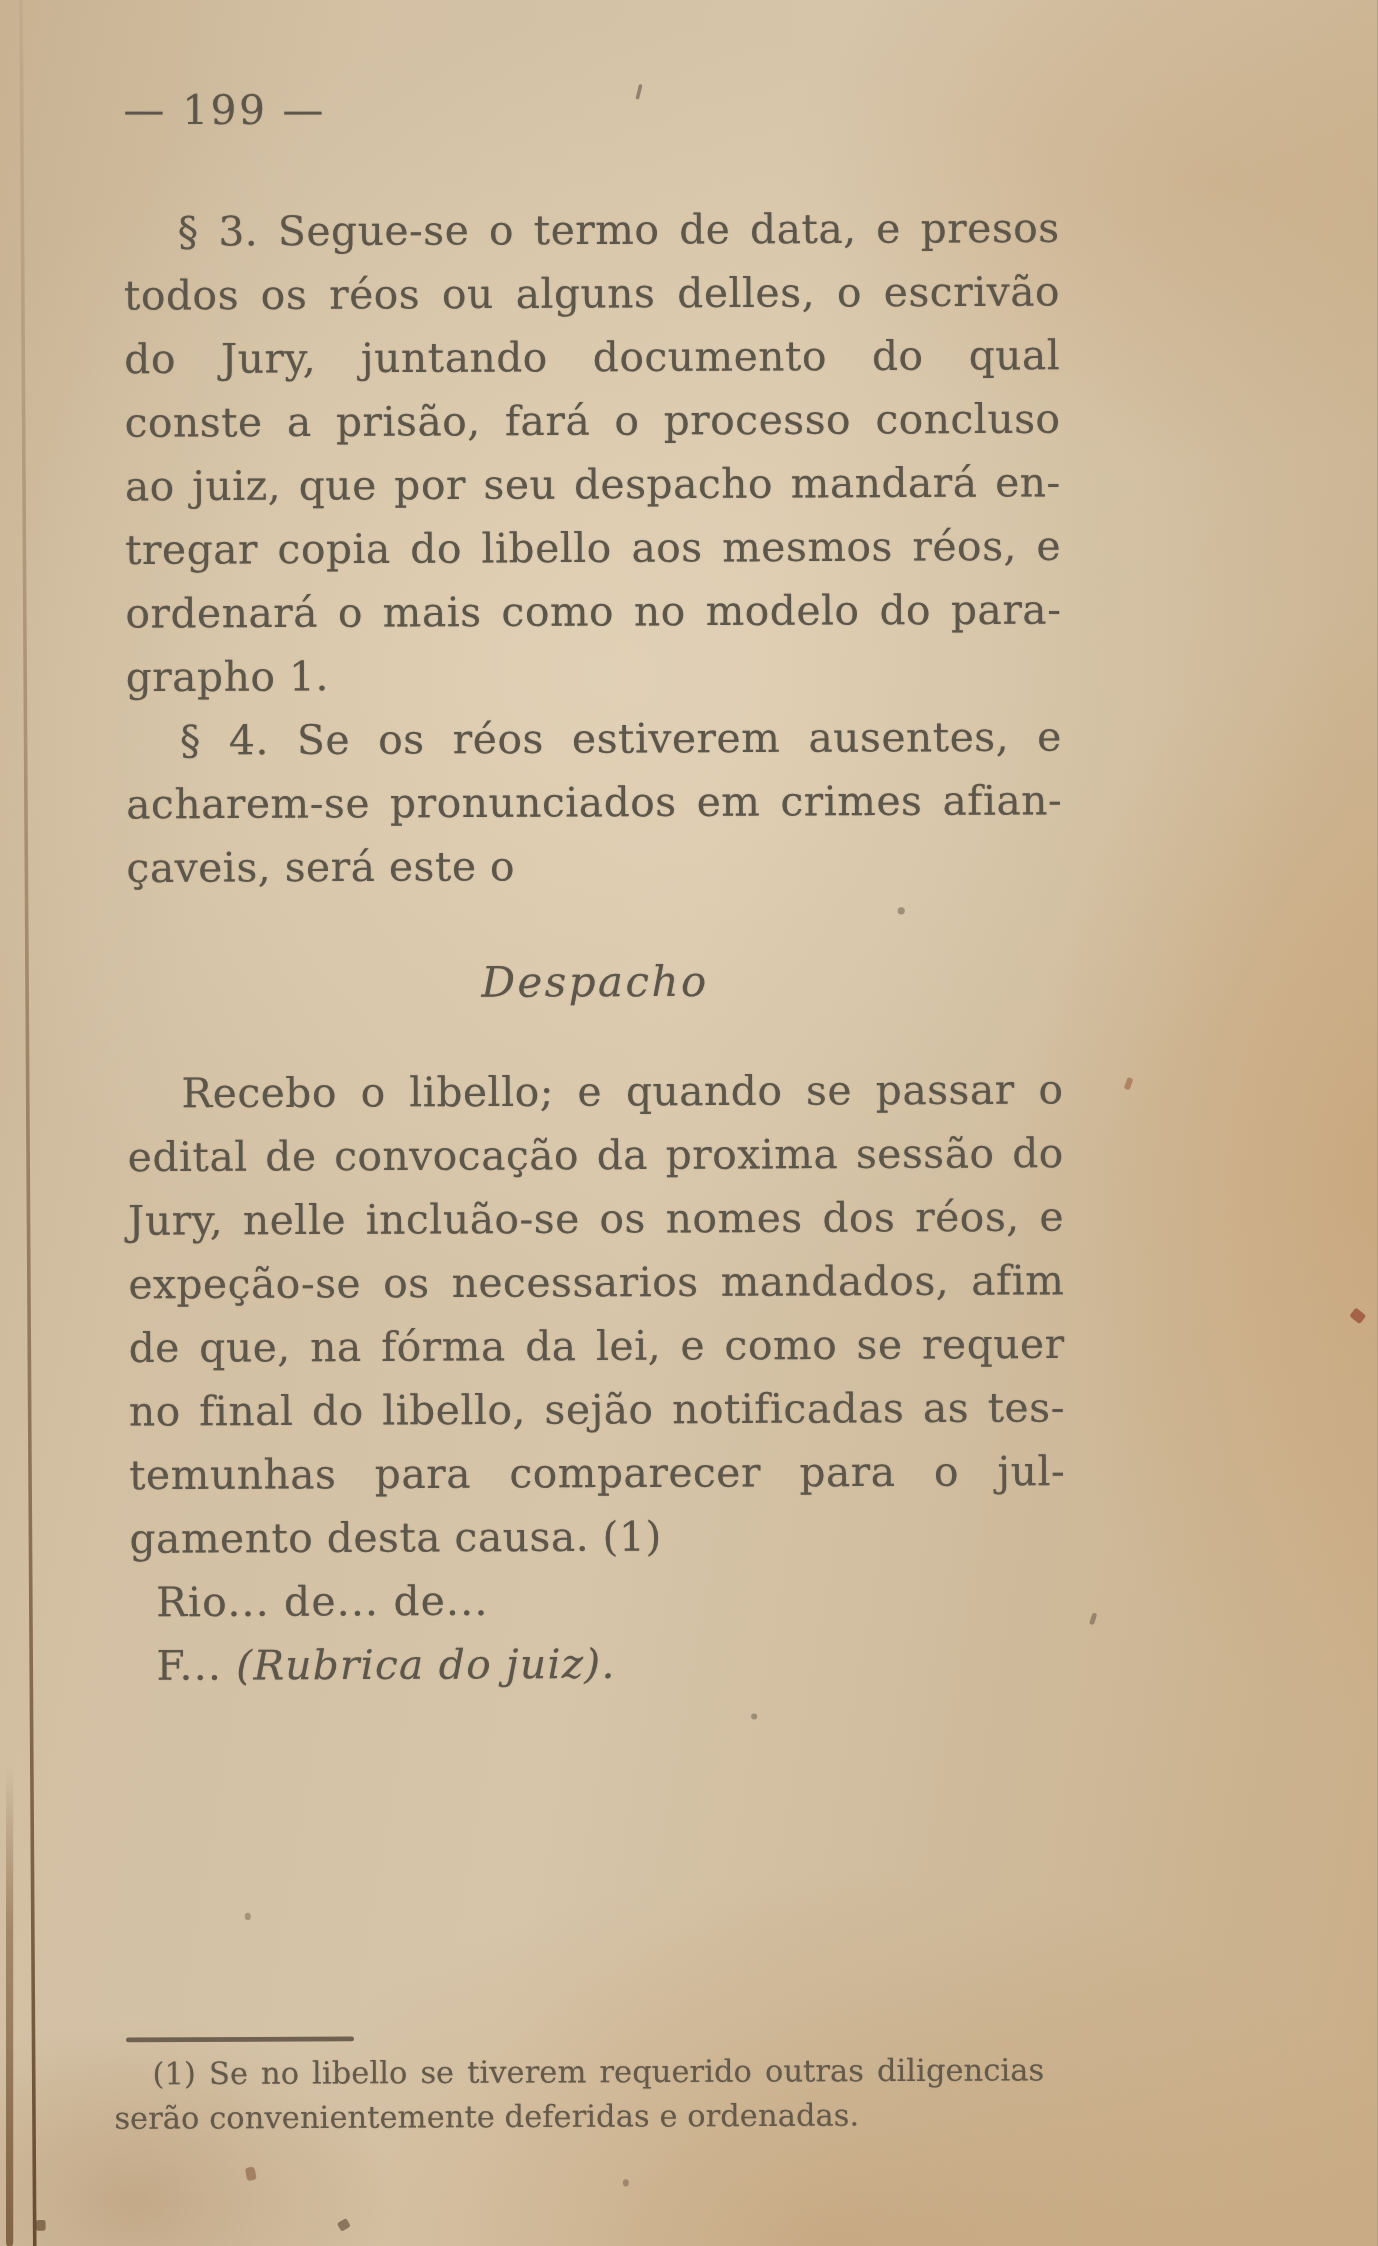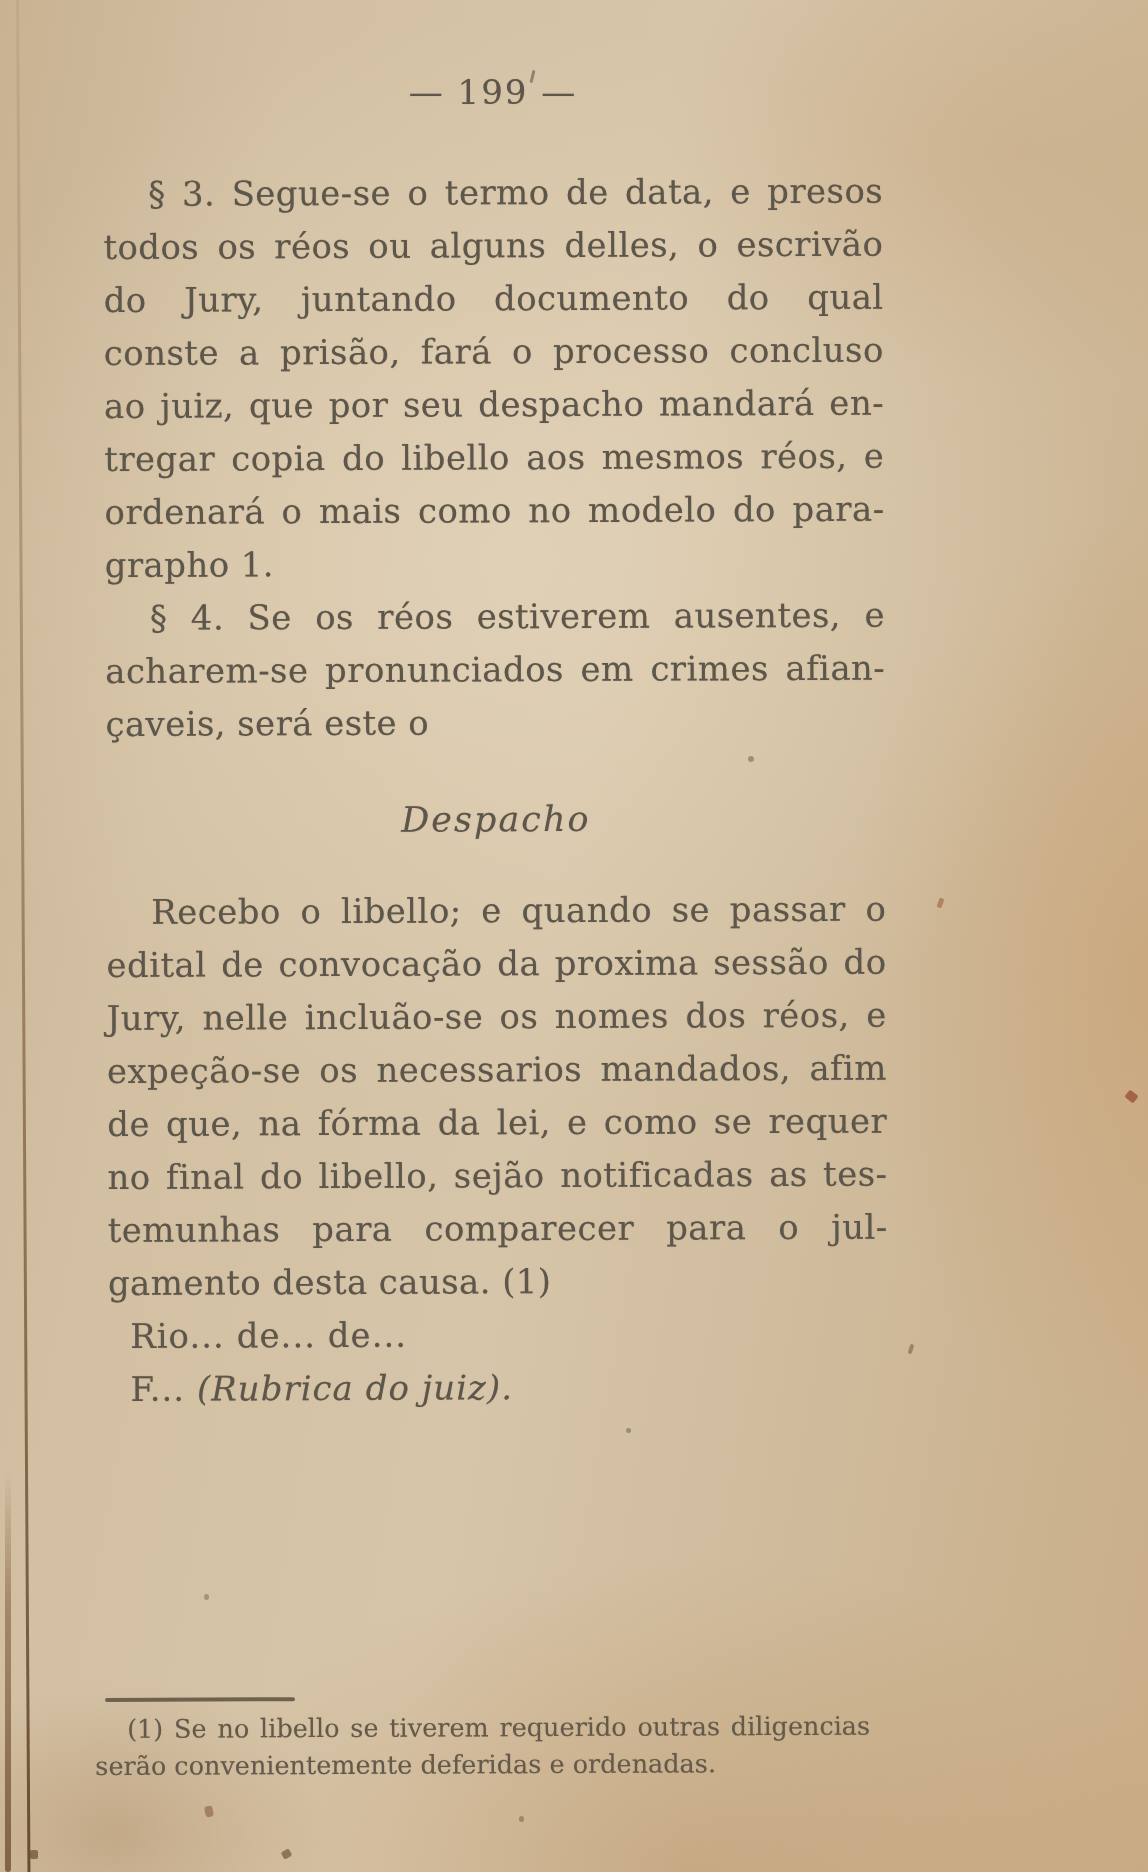--- a/index.html
+++ b/index.html
@@ -45,21 +45,20 @@
       rgba(122,88,55,0.0),
       rgba(122,88,55,0.55) 35%,
       rgba(105,72,42,0.75) 100%);
   }
   .ink { color: #5d564a; text-shadow: 0 0 1px rgba(95,85,70,0.45); }
 
   .page-number {
     position: absolute;
     left: 103px; top: 72px;
     width: 780px;
-    text-align: center;
     font-size: 34px;
     letter-spacing: 2px;
   }
 
   .textblock {
     position: absolute;
     left: 103px; top: 168px;
     width: 780px;
     transform: rotate(-0.25deg);
     transform-origin: top left;

